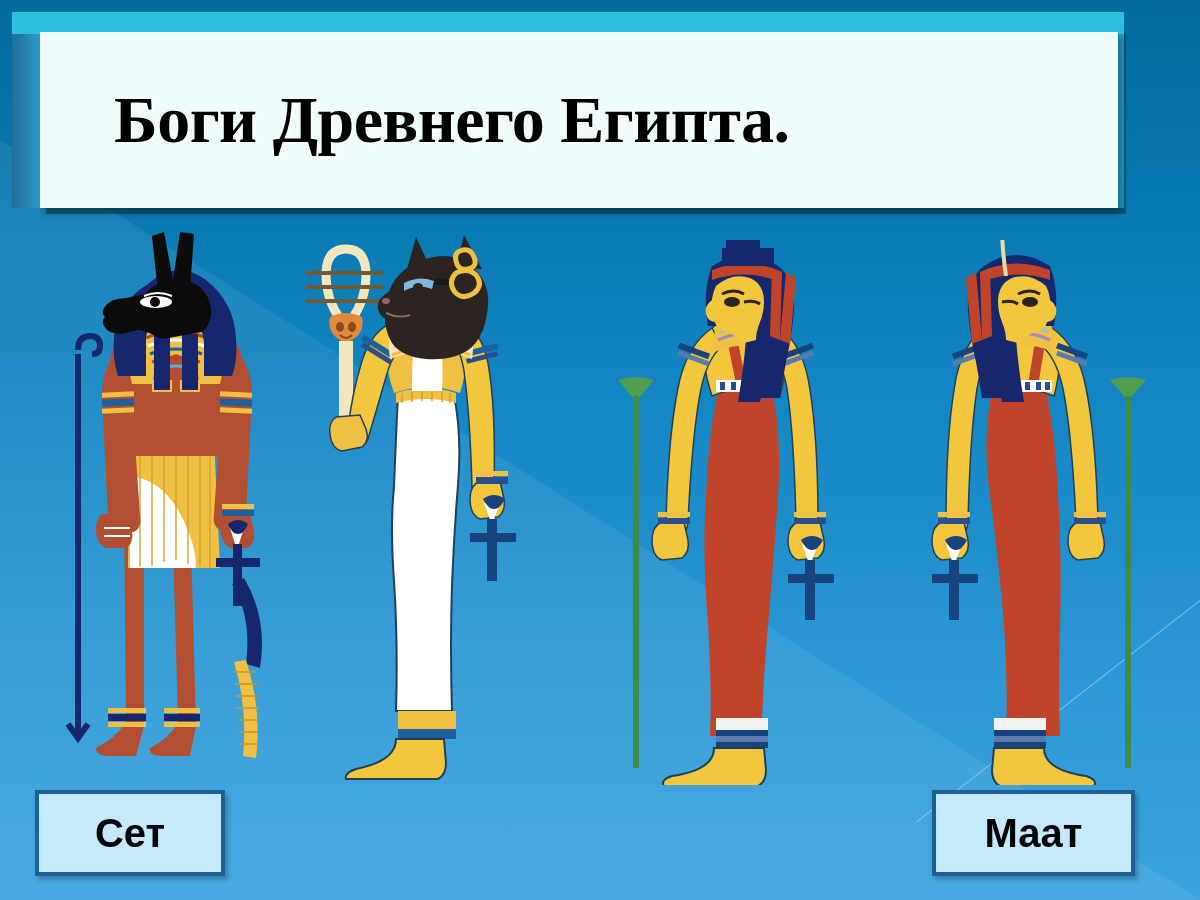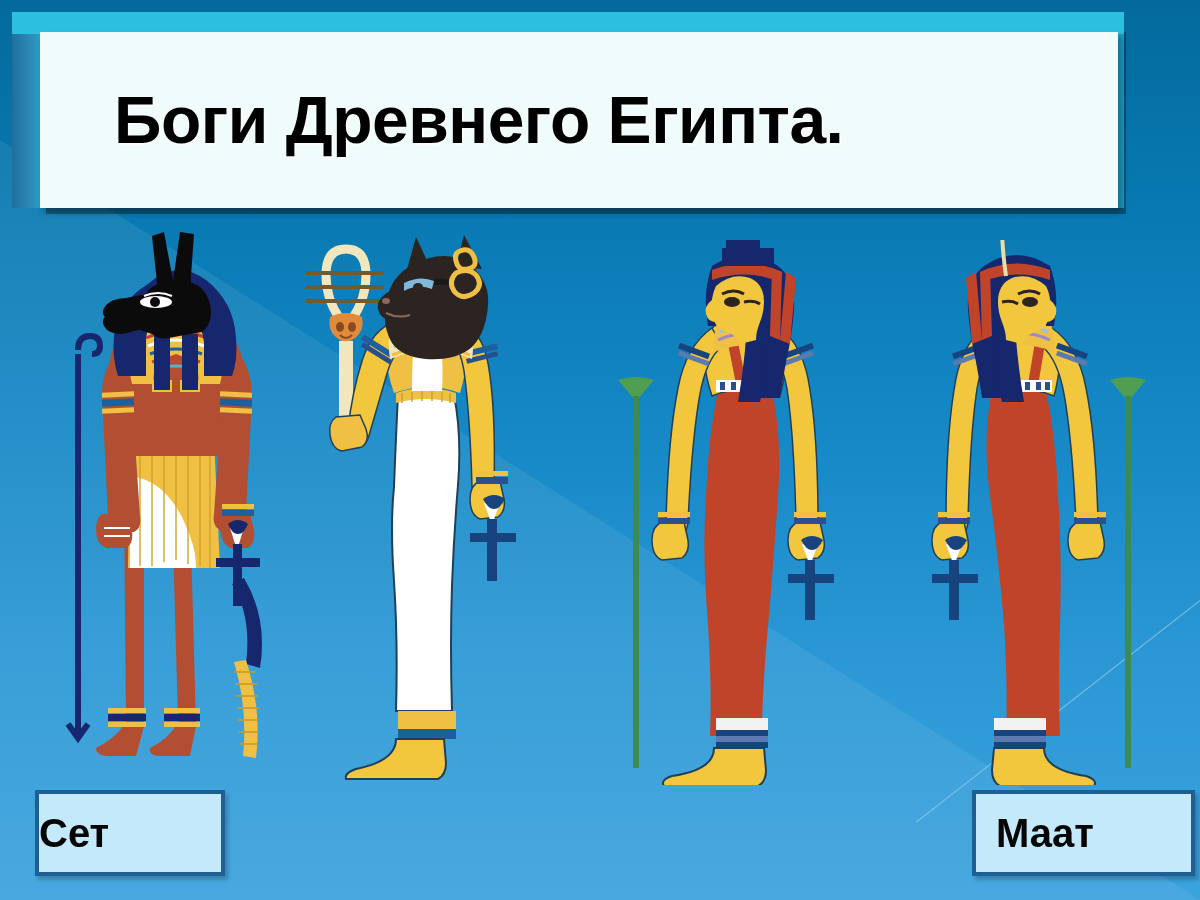--- a/index.html
+++ b/index.html
@@ -50,37 +50,38 @@
     position:absolute;left:40px;top:32px;width:1078px;height:176px;
     background:#effcfb;
     display:flex;align-items:center;
     box-shadow:4px 5px 6px rgba(0,0,0,0.28);
   }
   .title-text{
     margin-left:74px;
     font-size:66px;font-weight:bold;color:#000;letter-spacing:-0.5px;
     text-shadow:2px 2px 0 rgba(255,255,255,0.6);
     white-space:nowrap;
+    font-family:Liberation Serif, serif;
   }
   
   .figure{position:absolute;}
   
   .namebox{
     position:absolute;height:78px;
     background:#c3e9fa;border:4px solid #1f5f94;
-    display:flex;align-items:center;justify-content:flex-start;
+    display:flex;align-items:center;justify-content:center;
     box-shadow:3px 4px 4px rgba(0,0,0,0.22);
   }
   .namebox span{
     font-size:40px;font-weight:bold;color:#050505;white-space:nowrap;
   }
   #name-0{left:35px;top:790px;width:182px;}
   #name-1{left:333px;top:790px;width:239px;}
   #name-2{left:624px;top:790px;width:233px;}
-  #name-3{left:972px;top:790px;width:195px;padding-left:20px;}
+  #name-3{left:932px;top:790px;width:195px;}
 </style>
 </head>
 <body>
 
 <div id="slide">
 
   <div class="sheen">
     <div class="tri"></div>
     <div class="hair"></div>
   </div>

